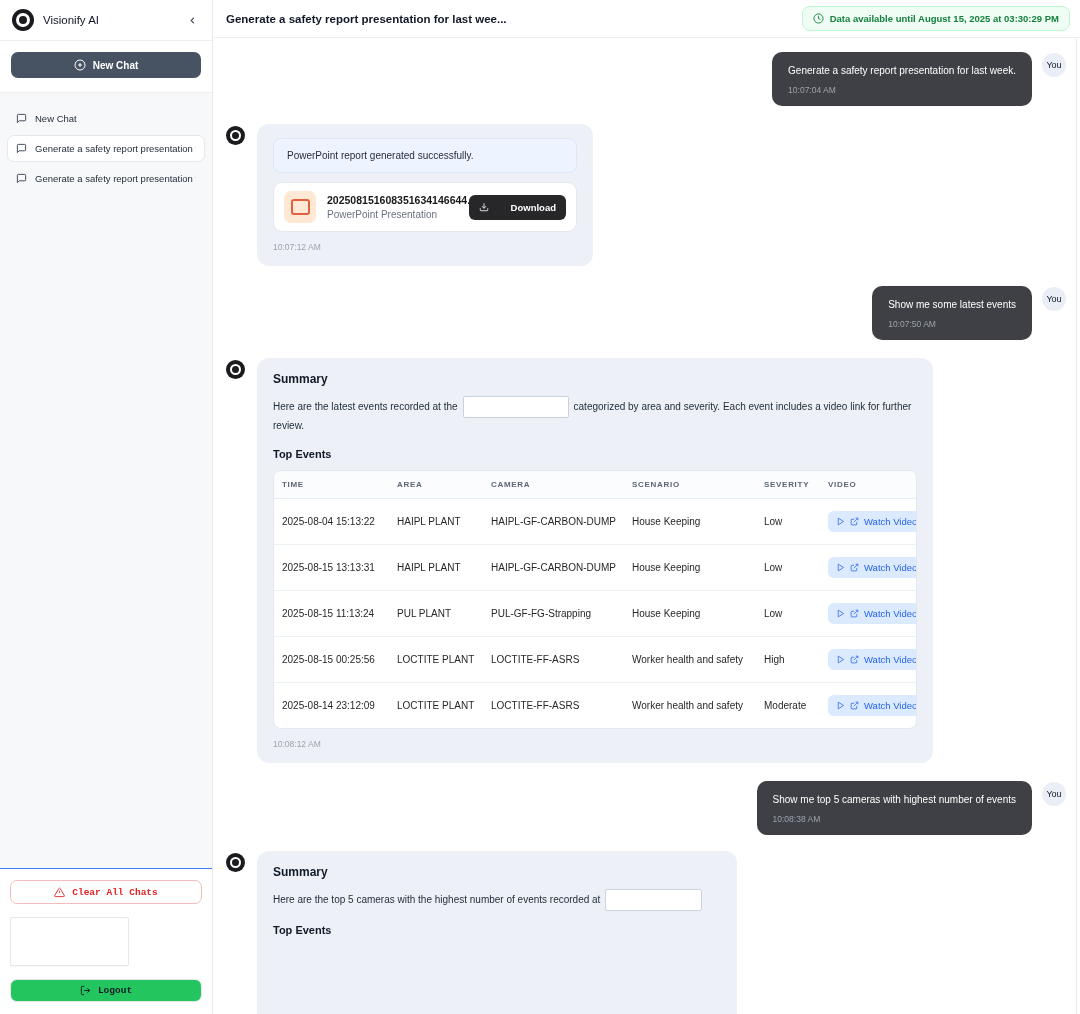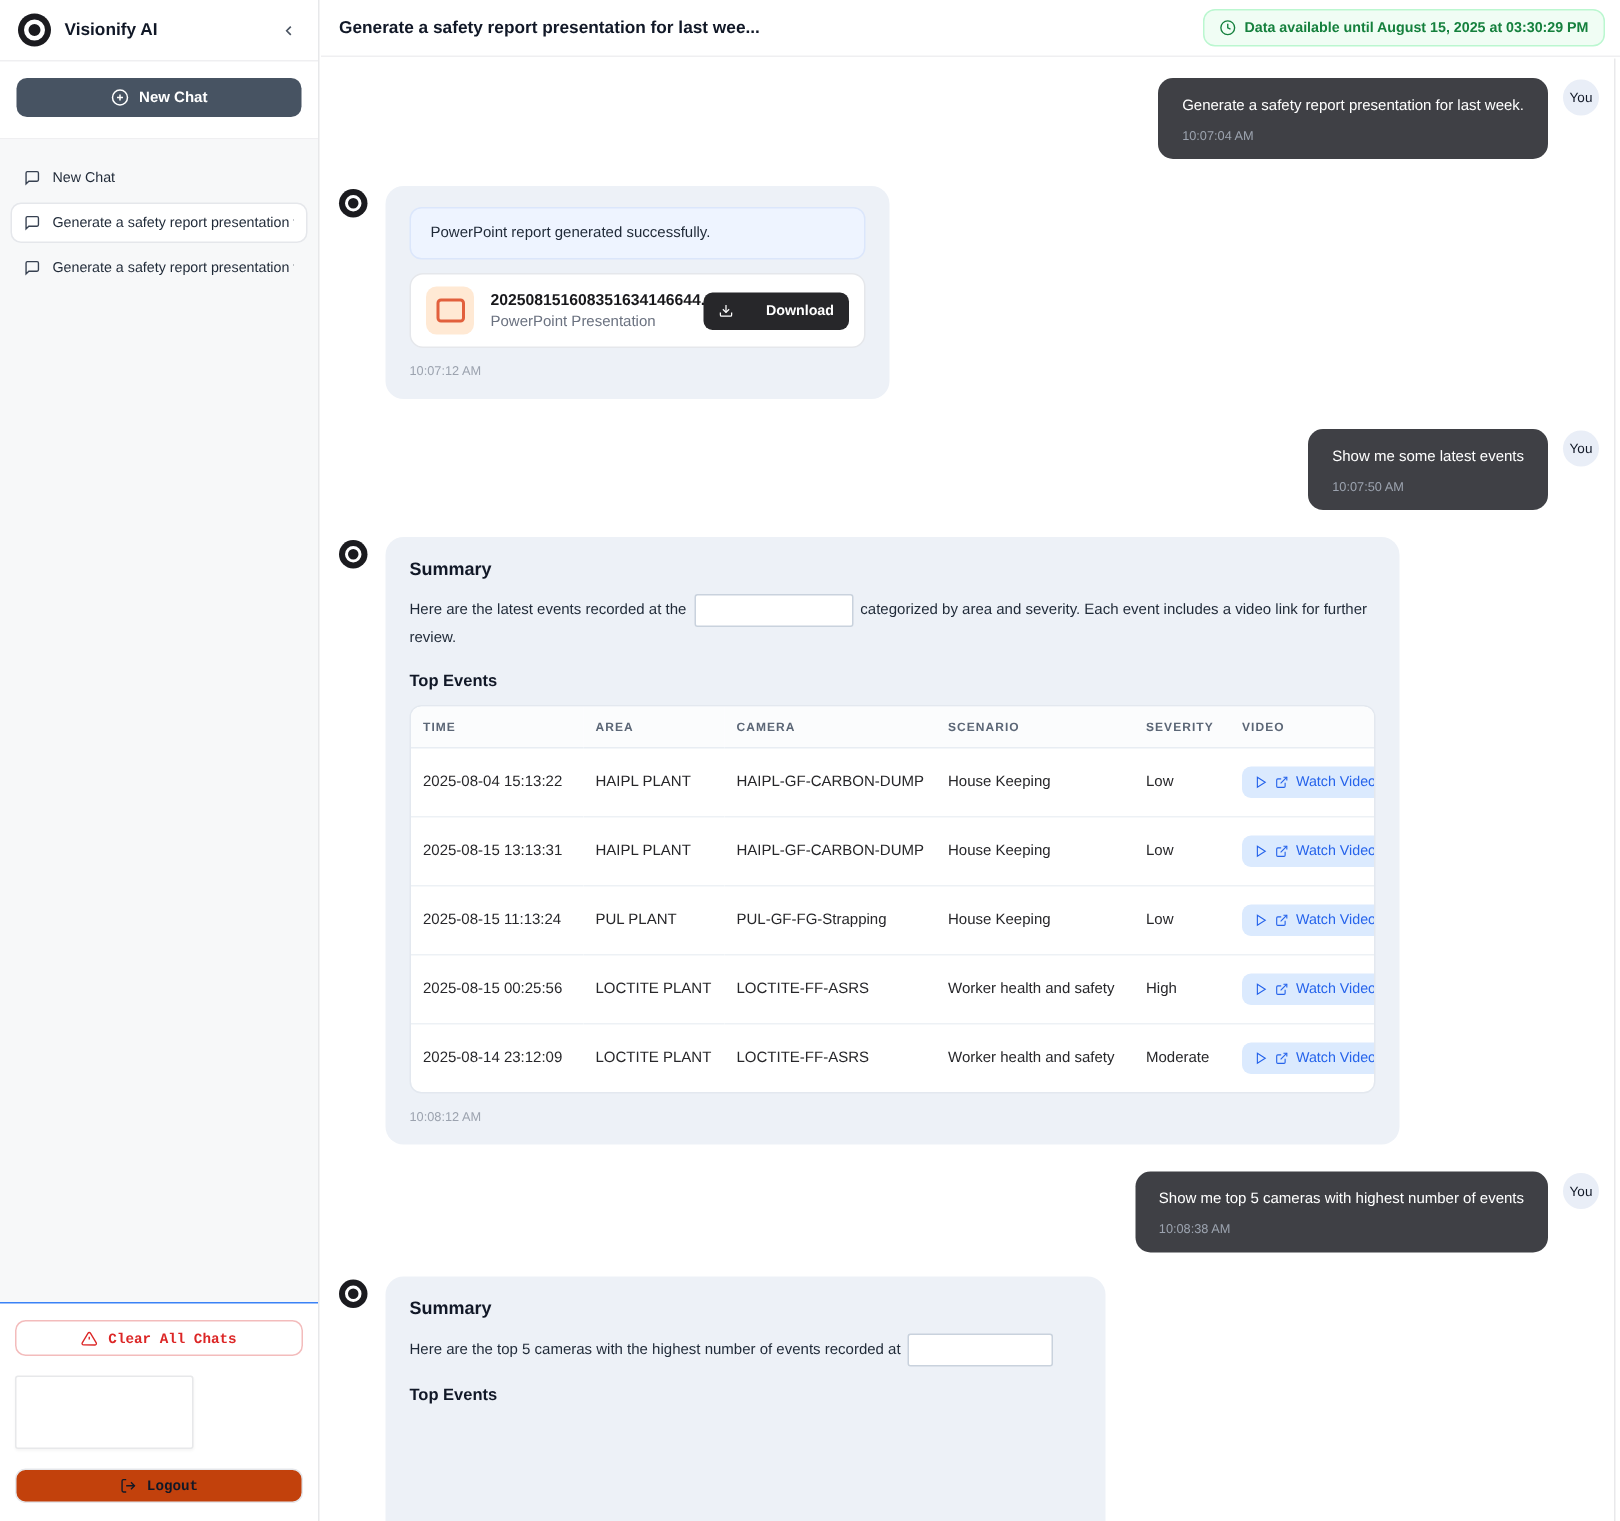--- a/index.html
+++ b/index.html
@@ -24,21 +24,21 @@
     gap: 9px; padding: 0 12px; border-bottom: 1px solid #efeff1;
   }
   .target-icon {
     width: 22px; height: 22px; border-radius: 50%; background: #1b1b1f;
     display: flex; align-items: center; justify-content: center; flex: none;
   }
   .target-icon::before {
     content: ""; width: 8px; height: 8px; border-radius: 50%;
     background: #1b1b1f; border: 3px solid #ffffff;
   }
-  .brand { font-size: 11.5px; font-weight: bold; color: #111827; flex: 1; }
+  .brand { font-size: 11.5px; font-weight: normal; color: #111827; flex: 1; }
   .collapse-btn { color: #4b5563; cursor: pointer; padding: 2px; }
   .sb-newchat { padding: 11px 11px 14px; border-bottom: 1px solid #efeff1; flex: none; }
   .new-chat-btn {
     width: 100%; height: 26px; background: #475362; color: #ffffff;
     border: none; border-radius: 7px; font-size: 10px; font-weight: bold;
     display: flex; align-items: center; justify-content: center; gap: 7px;
     font-family: inherit; cursor: pointer;
   }
   .sb-list { flex: 1; background: #f7f8f9; padding: 12px 7px; display: flex; flex-direction: column; gap: 3px; overflow: hidden; }
   .sb-item {
@@ -55,21 +55,21 @@
     border-radius: 7px; color: #dc2626; font-size: 9.5px; font-weight: bold;
     display: flex; align-items: center; justify-content: center; gap: 7px;
     font-family: inherit; cursor: pointer;
   }
   .logo-placeholder {
     width: 119px; height: 49px; background: #ffffff;
     border: 1px solid #e7e8ea; margin: 13px 0 13px 0; border-radius: 2px;
     box-shadow: 0 1px 2px rgba(0,0,0,0.04);
   }
   .logout-btn {
-    width: 100%; height: 23px; background: #c2410c; border: 1px solid #e5e7eb;
+    width: 100%; height: 23px; background: #22c55e; border: 1px solid #e5e7eb;
     border-radius: 7px; color: #111827; font-size: 9.5px; font-weight: bold;
     display: flex; align-items: center; justify-content: center; gap: 7px;
     font-family: inherit; cursor: pointer;
   }
 
   
   .main { position: absolute; left: 214px; top: 0; right: 0; height: 100%; background: #ffffff; }
   .main-header {
     height: 38px; border-bottom: 1px solid #efeff1;
     display: flex; align-items: center; justify-content: space-between;

